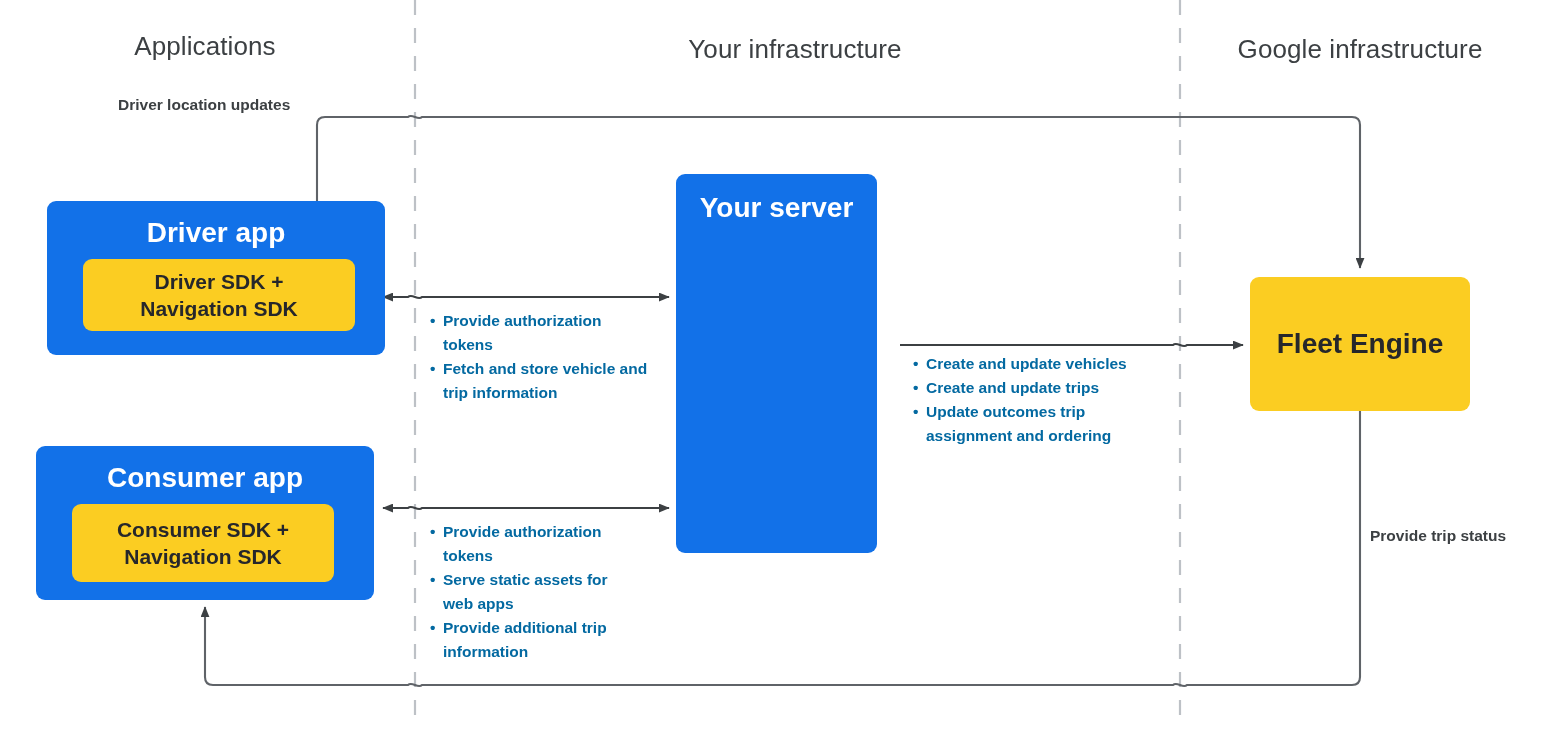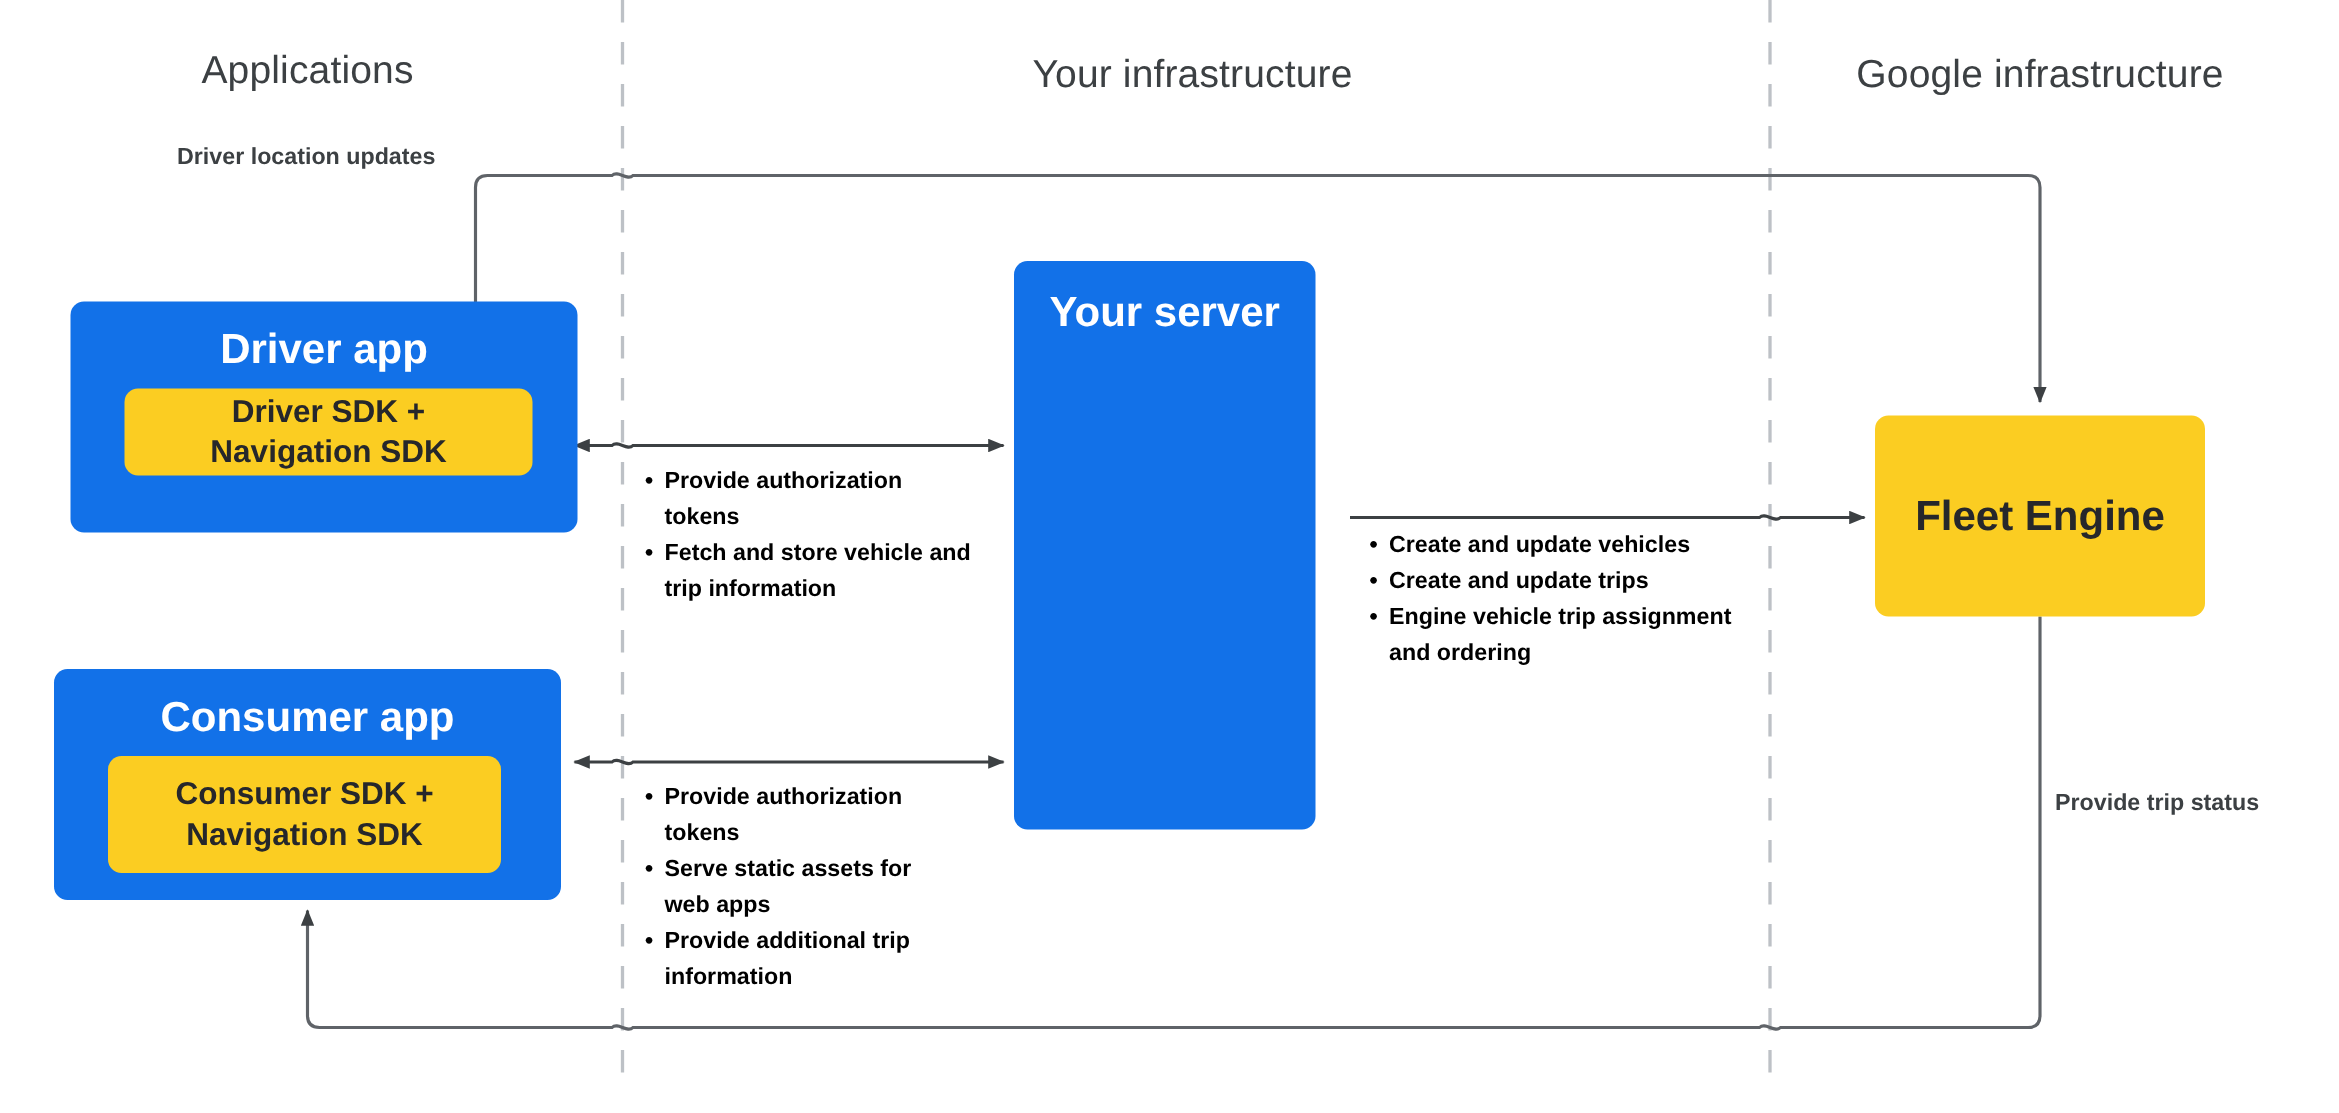--- a/index.html
+++ b/index.html
@@ -95,21 +95,21 @@
     font-weight: bold;
     color: #3c4043;
     white-space: nowrap;
     line-height: 1.2;
   }
 
   .bullets {
     position: absolute;
     font-size: 15.5px;
     font-weight: bold;
-    color: #000000;
+    color: #0369a1;
     line-height: 1.55;
   }
   .bullets ul {
     margin: 0;
     padding: 0;
     list-style: none;
   }
   .bullets li {
     position: relative;
     padding-left: 13px;
@@ -167,21 +167,21 @@
                C418,689 412,681 408,685 L213,685 Q205,685 205,677 L205,607" marker-end="url(#arrowEnd)"></path>
     </g>
   </svg>
 
   <div class="zone-title" style="left:205px; top:31px;">Applications</div>
   <div class="zone-title" style="left:795px; top:34px;">Your infrastructure</div>
   <div class="zone-title" style="left:1360px; top:34px;">Google infrastructure</div>
 
   <div class="node node-blue" style="left:36px; top:201px; width:338px; height:154px;margin-left:11px;">
     <div class="node-title app-title">Driver app</div>
-    <div class="sdk-box" style="left:36px; top:58px; width:272px; height:58px;align-items:center;">
+    <div class="sdk-box" style="left:36px; top:58px; width:272px; height:72px;align-items:center;">
       <div class="sdk-label">
         <span>Driver SDK +</span><br>
         <span>Navigation SDK</span>
       </div>
     </div>
   </div>
 
   <div class="node node-blue" style="left:36px; top:446px; width:338px; height:154px;">
     <div class="node-title app-title">Consumer app</div>
     <div class="sdk-box" style="left:36px; top:58px; width:262px; height:78px;">
@@ -215,17 +215,17 @@
       <li>Provide authorization tokens</li>
       <li>Serve static assets for web apps</li>
       <li>Provide additional trip information</li>
     </ul>
   </div>
 
   <div class="bullets" style="left:913px; top:352px; width:250px;">
     <ul>
       <li>Create and update vehicles</li>
       <li>Create and update trips</li>
-      <li>Engine vehicle trip assignment and ordering</li>
+      <li>Update outcomes trip assignment and ordering</li>
     </ul>
   </div>
 
 </div>
 
 </body></html>

